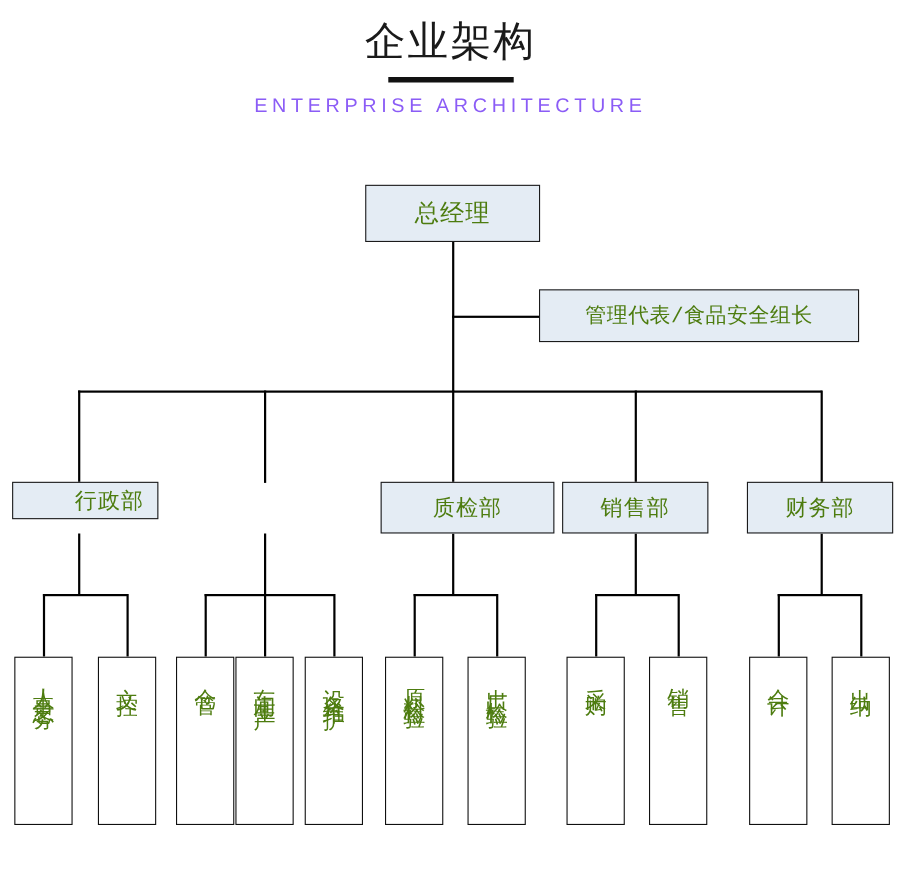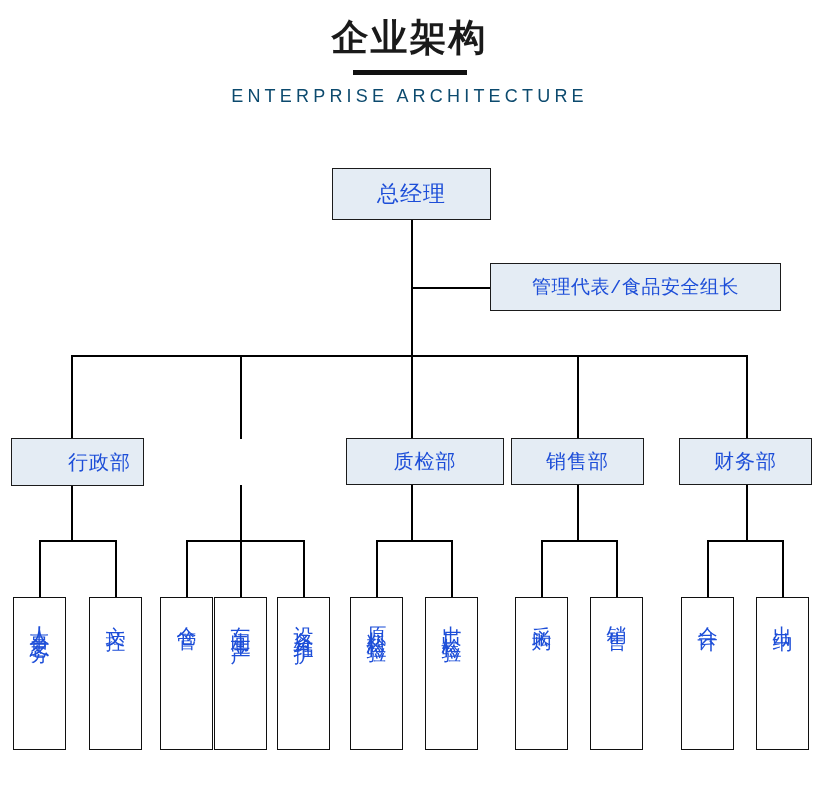--- a/index.html
+++ b/index.html
@@ -29,21 +29,21 @@
     top: 0;
     width: 819px;
     text-align: center;
   }
   .title-cn {
     position: absolute;
     left: 0;
     top: 16px;
     width: 819px;
     font-size: 37px;
-    font-weight: bold;
+    font-weight: normal;
     letter-spacing: 2px;
     line-height: 44px;
     color: #1a1a1a;
     font-family: "DejaVu Sans", "Liberation Sans", sans-serif;
   }
   .title-rule {
     position: absolute;
     left: 50%;
     top: 70px;
     width: 114px;
@@ -51,21 +51,21 @@
     margin-left: -57px;
     background: #111111;
   }
   .title-en {
     position: absolute;
     left: 0;
     top: 84px;
     width: 819px;
     font-size: 18px;
     letter-spacing: 4.2px;
-    color: #0c4a6e;
+    color: #8b5cf6;
     font-weight: normal;
     line-height: 24px;
     font-family: "Liberation Sans", sans-serif;
   }
 
   
   .chart {
     position: absolute;
     left: 0;
     top: 0;
@@ -85,21 +85,21 @@
   .node {
     position: absolute;
     box-sizing: border-box;
     border: 1.3px solid #1b1b1b;
     background: #e4ecf4;
     display: flex;
     align-items: center;
     justify-content: center;
     text-align: center;
     font-family: "DejaVu Sans", "Liberation Sans", sans-serif;
-    color: #1d4ed8;
+    color: #4d7c0f;
   }
 
   .node.root {
     font-size: 22px;
     letter-spacing: 1px;
   }
   .node.staff {
     font-size: 19px;
     letter-spacing: 0.5px;
   }
@@ -177,21 +177,21 @@
     <div class="ln ln-v" style="left:782px; top:540px; height:57px;"></div>
 
     <div class="node root" style="left:332px; top:168px; width:159px; height:52px;">
       <span>总经理</span>
     </div>
 
     <div class="node staff" style="left:490px; top:263px; width:291px; height:48px;font-family:Liberation Mono, monospace;">
       <span>管理代表/食品安全组长</span>
     </div>
 
-    <div class="node dept" style="left:11px; top:438px; width:133px; height:48px;padding-left:44px;">
+    <div class="node dept" style="left:11px; top:438px; width:133px; height:34px;padding-left:44px;">
       <span>行政部</span>
     </div>
     <div class="node dept" style="left:346px; top:438px; width:158px; height:47px;">
       <span>质检部</span>
     </div>
     <div class="node dept" style="left:511px; top:438px; width:133px; height:47px;">
       <span>销售部</span>
     </div>
     <div class="node dept" style="left:679px; top:438px; width:133px; height:47px;">
       <span>财务部</span>

